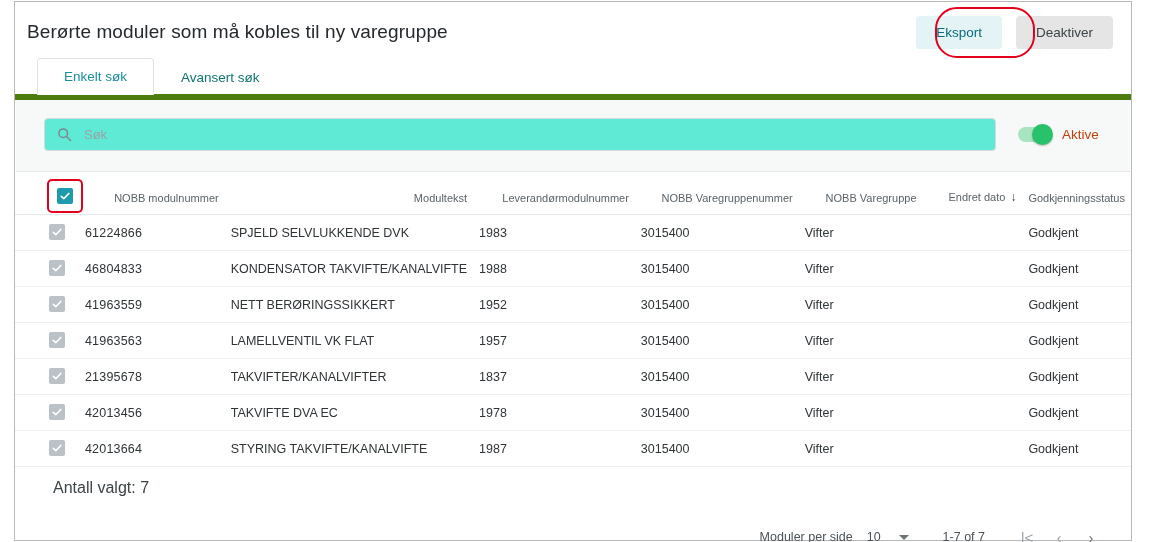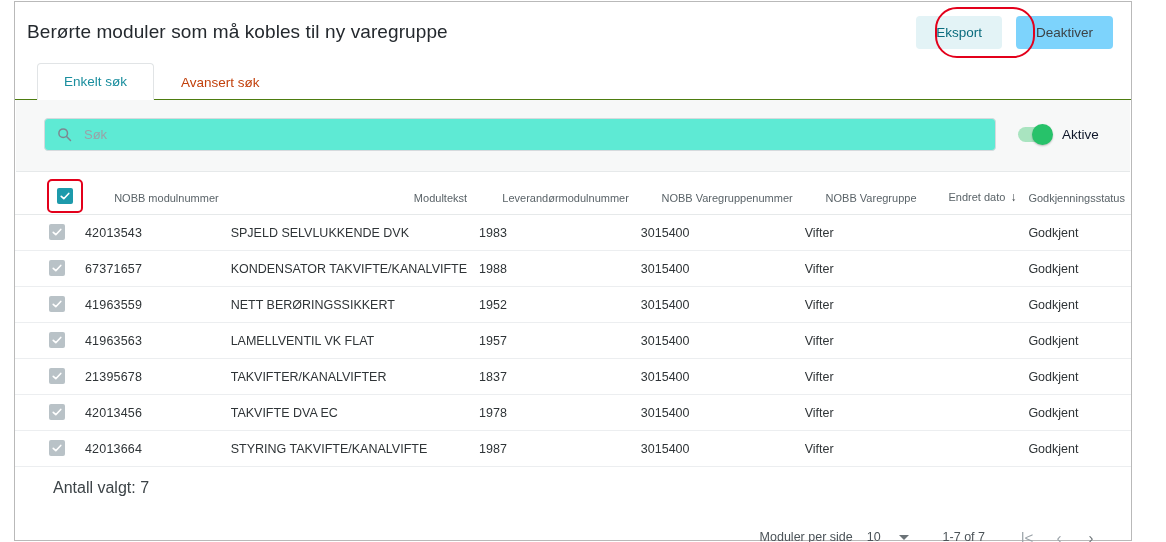--- a/index.html
+++ b/index.html
@@ -51,48 +51,48 @@
     font-size: 13.5px;
     padding: 9px 20px;
     cursor: pointer;
     font-family: "Liberation Sans", sans-serif;
   }
   .btn-export {
     background: #e3f3f6;
     color: #0a6c7e;
   }
   .btn-deactivate {
-    background: #7dd3fc;
+    background: #e5e5e5;
     color: #3c4347;
   }
   .highlight-box {
     position: absolute;
     border: 2.5px solid #e3001b;
     border-radius: 22px;
     pointer-events: none;
   }
   .hl-export {
     left: 920px;
     top: 5px;
     width: 100px;
     height: 51px;
   }
   
   .tabs {
     display: flex;
     align-items: flex-end;
     padding-left: 22px;
     height: 38px;
-    border-bottom: 1px solid #4d7c0f;
+    border-bottom: 6px solid #4d7c0f;
     background: #ffffff;
   }
   .tab {
     padding: 10px 26px;
     font-size: 13.5px;
-    color: #c2410c;
+    color: #0f766e;
     cursor: pointer;
     border: 1px solid transparent;
     border-bottom: none;
     position: relative;
     top: 1px;
     background: transparent;
   }
   .tab.active {
     color: #1a8e9e;
     background: #ffffff;
@@ -157,21 +157,21 @@
     right: -1px;
     top: -3px;
     width: 21px;
     height: 21px;
     border-radius: 50%;
     background: #27c26a;
     box-shadow: 0 1px 2px rgba(0,0,0,0.25);
   }
   .toggle-label {
     font-size: 13.5px;
-    color: #0f172a;
+    color: #c2410c;
     text-align: center;
   }
   
   .table-wrap {
     padding: 0 0 0 0;
   }
   table {
     width: 100%;
     border-collapse: collapse;
     font-size: 12.5px;
@@ -345,37 +345,37 @@
         </thead>
         <tbody>
           <tr>
             <td class="col-check">
               <span class="chk row">
                 <svg viewBox="0 0 16 16" width="12" height="12" fill="none" stroke="#ffffff" stroke-width="2.2">
                     <polyline points="3,8.4 6.4,11.6 13,4.6" stroke-linecap="round" stroke-linejoin="round"></polyline>
                   </svg>
               </span>
             </td>
-            <td class="cell-mono">42013543</td>
+            <td class="cell-mono">61224866</td>
             <td>SPJELD SELVLUKKENDE DVK</td>
             <td>1983</td>
             <td>3015400</td>
             <td>Vifter</td>
             <td></td>
             <td>Godkjent</td>
           </tr>
           <tr>
             <td class="col-check">
               <span class="chk row">
                 <svg viewBox="0 0 16 16" width="12" height="12" fill="none" stroke="#ffffff" stroke-width="2.2">
                     <polyline points="3,8.4 6.4,11.6 13,4.6" stroke-linecap="round" stroke-linejoin="round"></polyline>
                   </svg>
               </span>
             </td>
-            <td class="cell-mono">67371657</td>
+            <td class="cell-mono">46804833</td>
             <td>KONDENSATOR TAKVIFTE/KANALVIFTE</td>
             <td>1988</td>
             <td>3015400</td>
             <td>Vifter</td>
             <td></td>
             <td>Godkjent</td>
           </tr>
           <tr>
             <td class="col-check">
               <span class="chk row">

